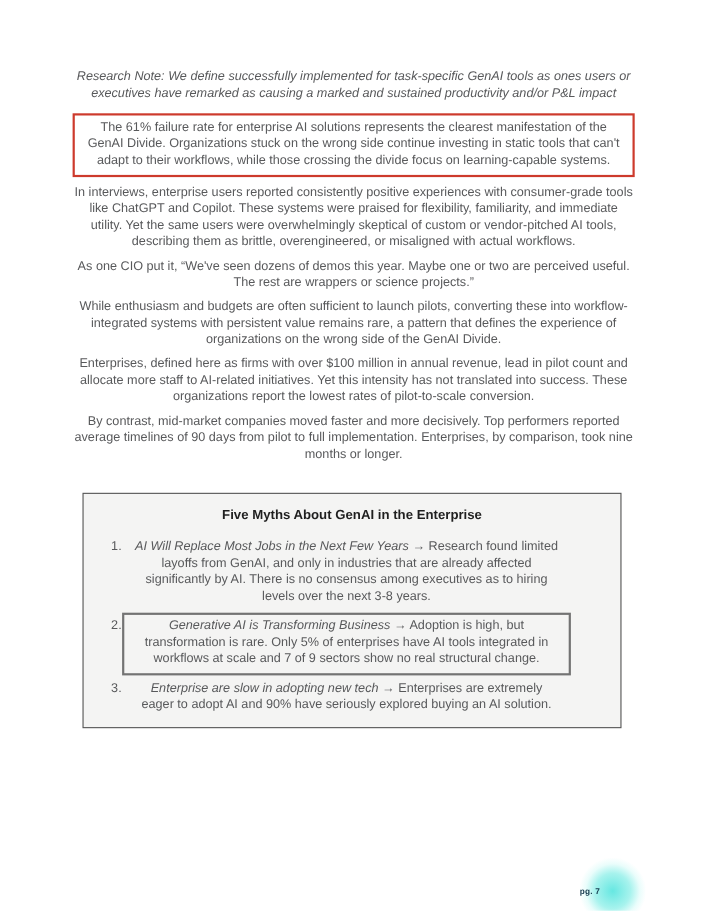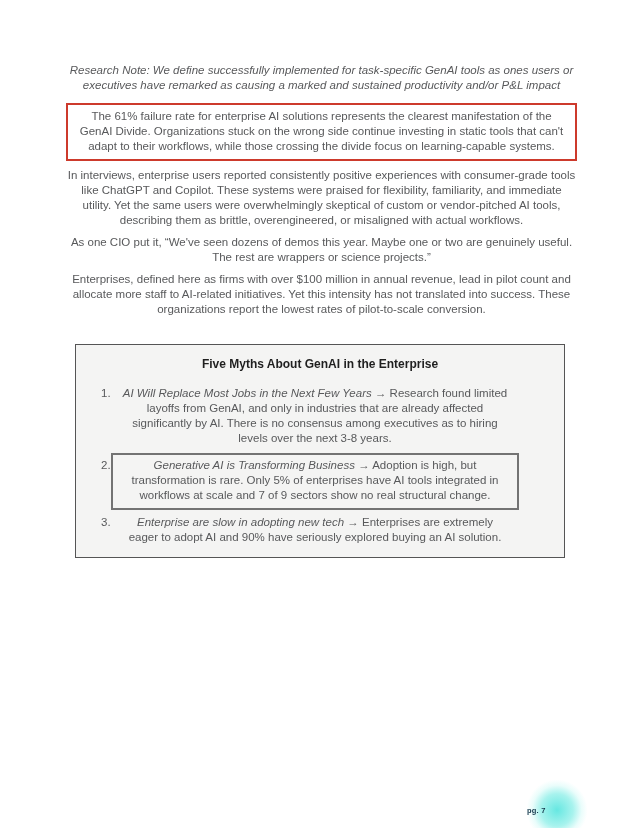--- a/index.html
+++ b/index.html
@@ -93,22 +93,24 @@
 
 <div class="content">
 
   <p class="note">Research Note: We define successfully implemented for task-specific GenAI tools as ones users or executives have remarked as causing a marked and sustained productivity and/or P&amp;L impact</p>
 
   <div class="callout-box">
     <p class="callout-text">The 61% failure rate for enterprise AI solutions represents the clearest manifestation of the GenAI Divide. Organizations stuck on the wrong side continue investing in static tools that can't adapt to their workflows, while those crossing the divide focus on learning-capable systems.</p>
   </div>
 
   <p class="para">In interviews, enterprise users reported consistently positive experiences with consumer-grade tools like ChatGPT and Copilot. These systems were praised for flexibility, familiarity, and immediate utility. Yet the same users were overwhelmingly skeptical of custom or vendor-pitched AI tools, describing them as brittle, overengineered, or misaligned with actual workflows.</p>
-  <p class="para">As one CIO put it, “We've seen dozens of demos this year. Maybe one or two are genuinely useful. The rest are wrappers or science projects.”</p>
+  <p class="para">As one CIO put it, “We've seen dozens of demos this year. Maybe one or two are perceived useful. The rest are wrappers or science projects.”</p>
+  <p class="para">While enthusiasm and budgets are often sufficient to launch pilots, converting these into workflow-integrated systems with persistent value remains rare, a pattern that defines the experience of organizations on the wrong side of the GenAI Divide.</p>
   <p class="para">Enterprises, defined here as firms with over $100 million in annual revenue, lead in pilot count and allocate more staff to AI-related initiatives. Yet this intensity has not translated into success. These organizations report the lowest rates of pilot-to-scale conversion.</p>
+  <p class="para">By contrast, mid-market companies moved faster and more decisively. Top performers reported average timelines of 90 days from pilot to full implementation. Enterprises, by comparison, took nine months or longer.</p>
 
   <div class="myths-box">
     <div class="myths-title">Five Myths About GenAI in the Enterprise</div>
 
     <div class="myth-item">
       <span class="myth-num">1.</span>
       <div class="myth-text">
         <span class="myth-lead">AI Will Replace Most Jobs in the Next Few Years</span>
         <span>→ Research found limited layoffs from GenAI, and only in industries that are already affected significantly by AI. There is no consensus among executives as to hiring levels over the next 3-8 years.</span>
       </div>

